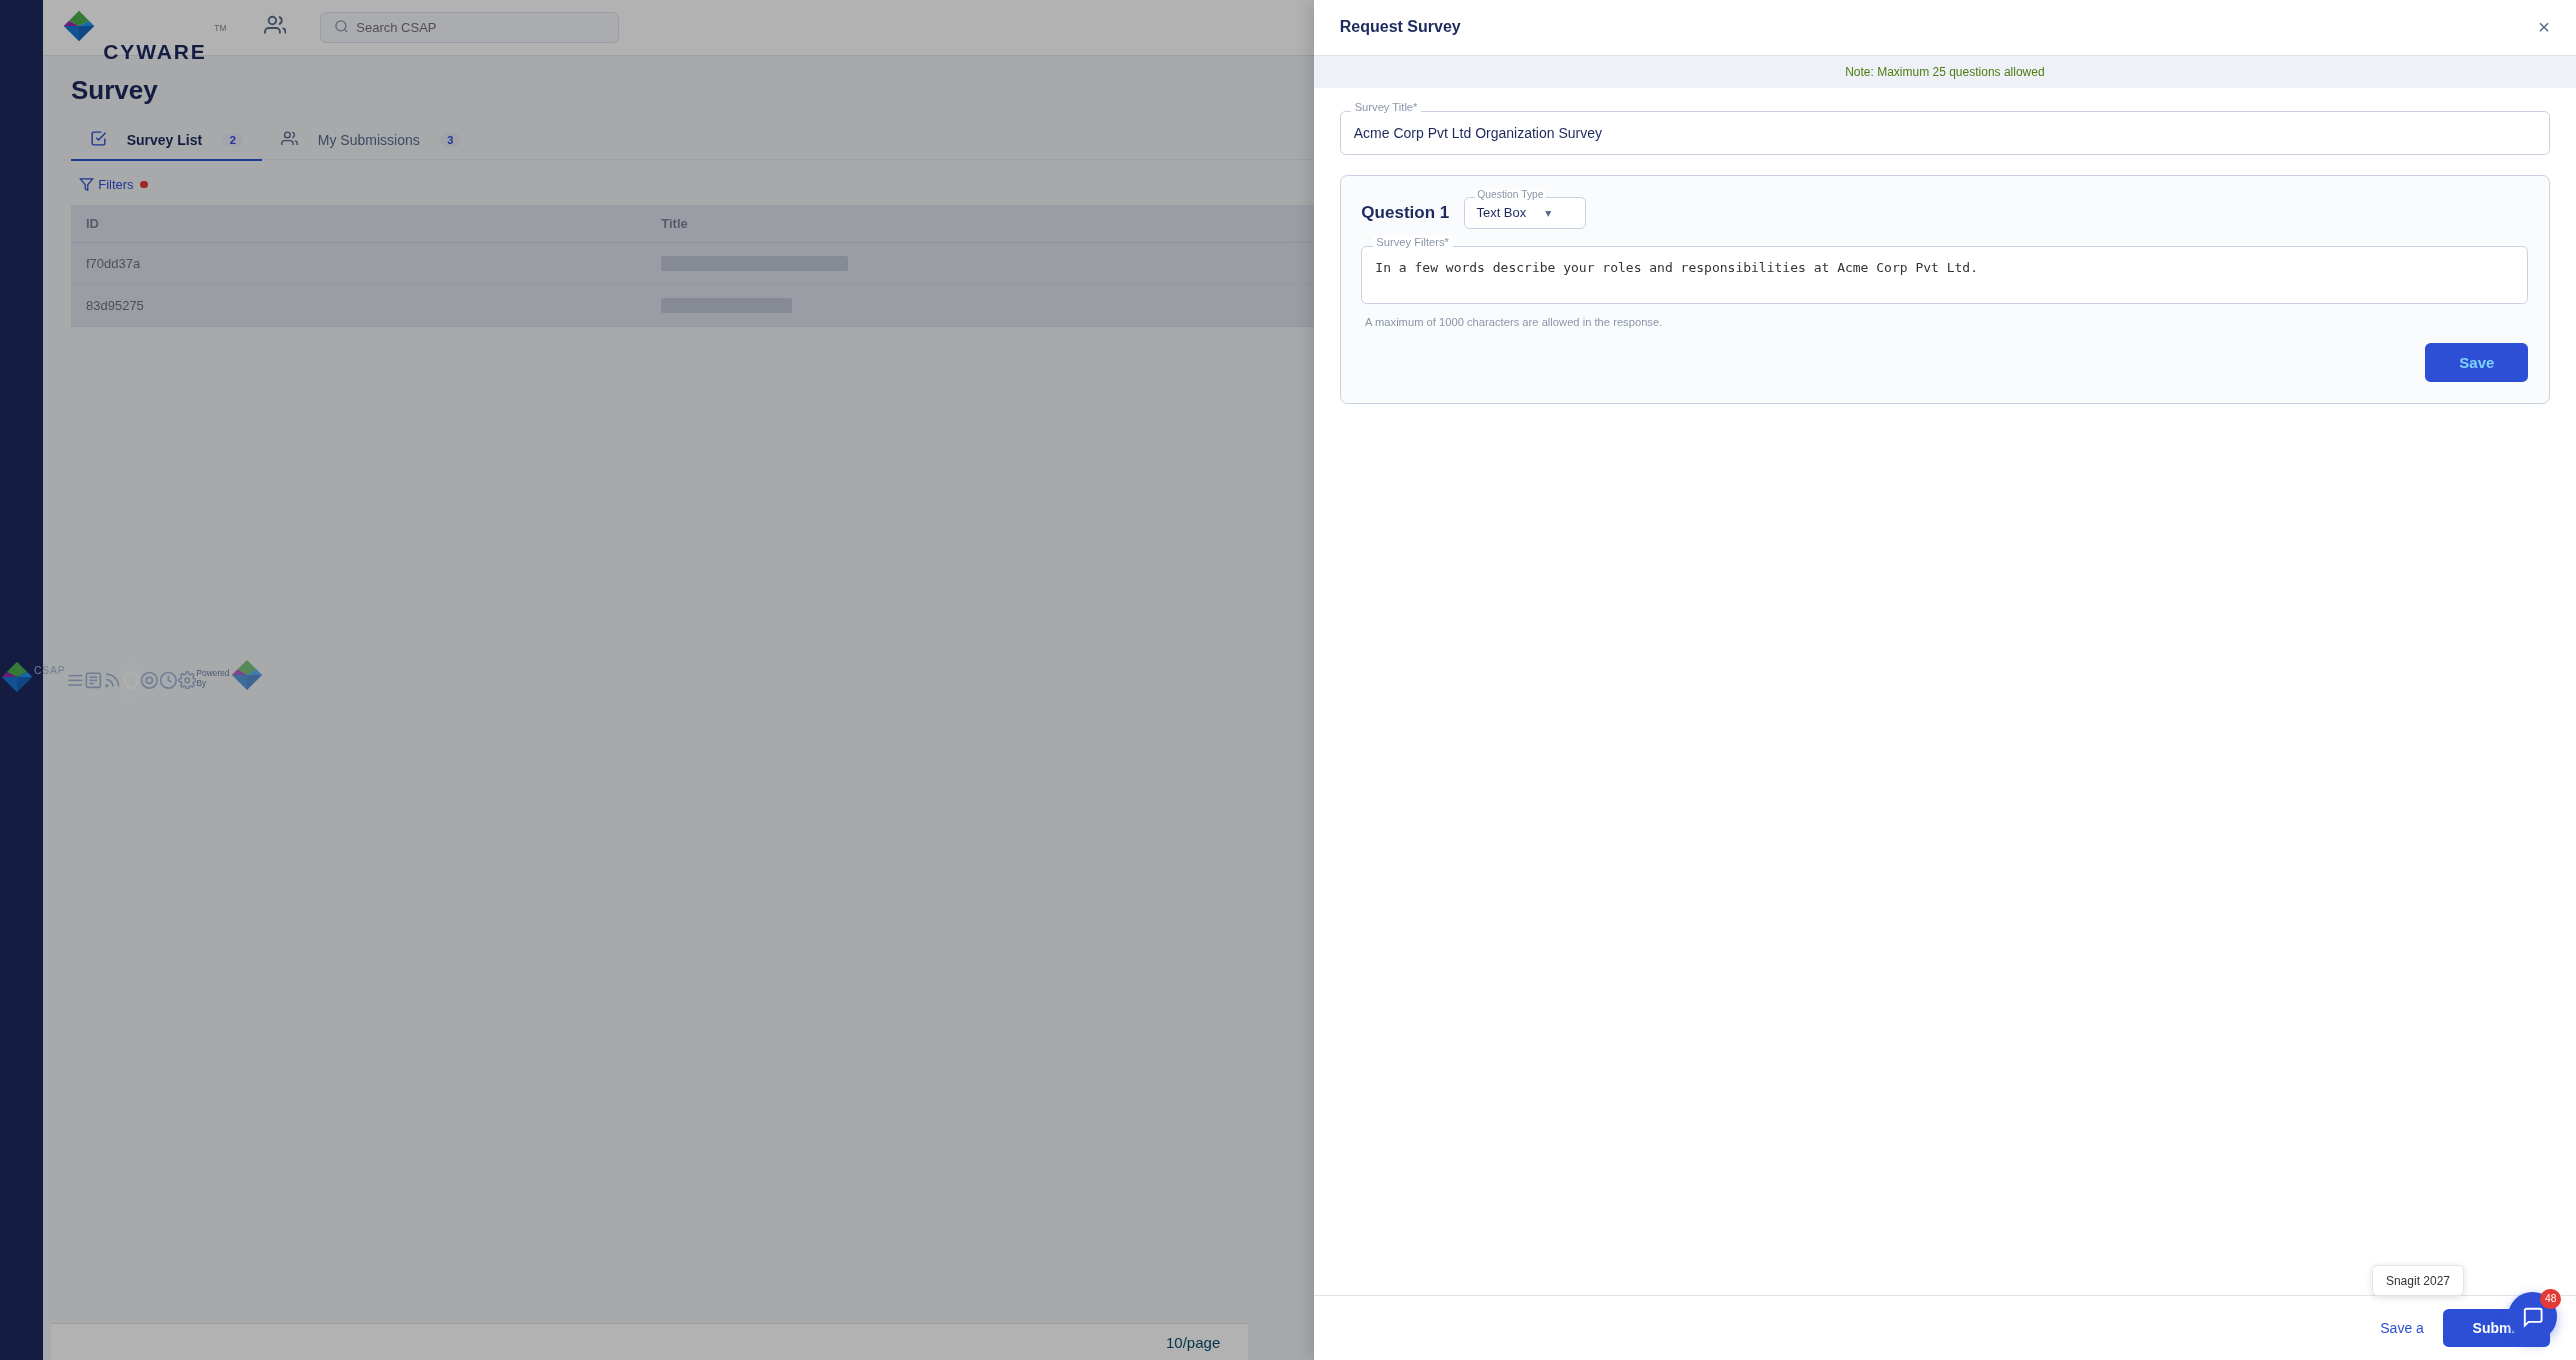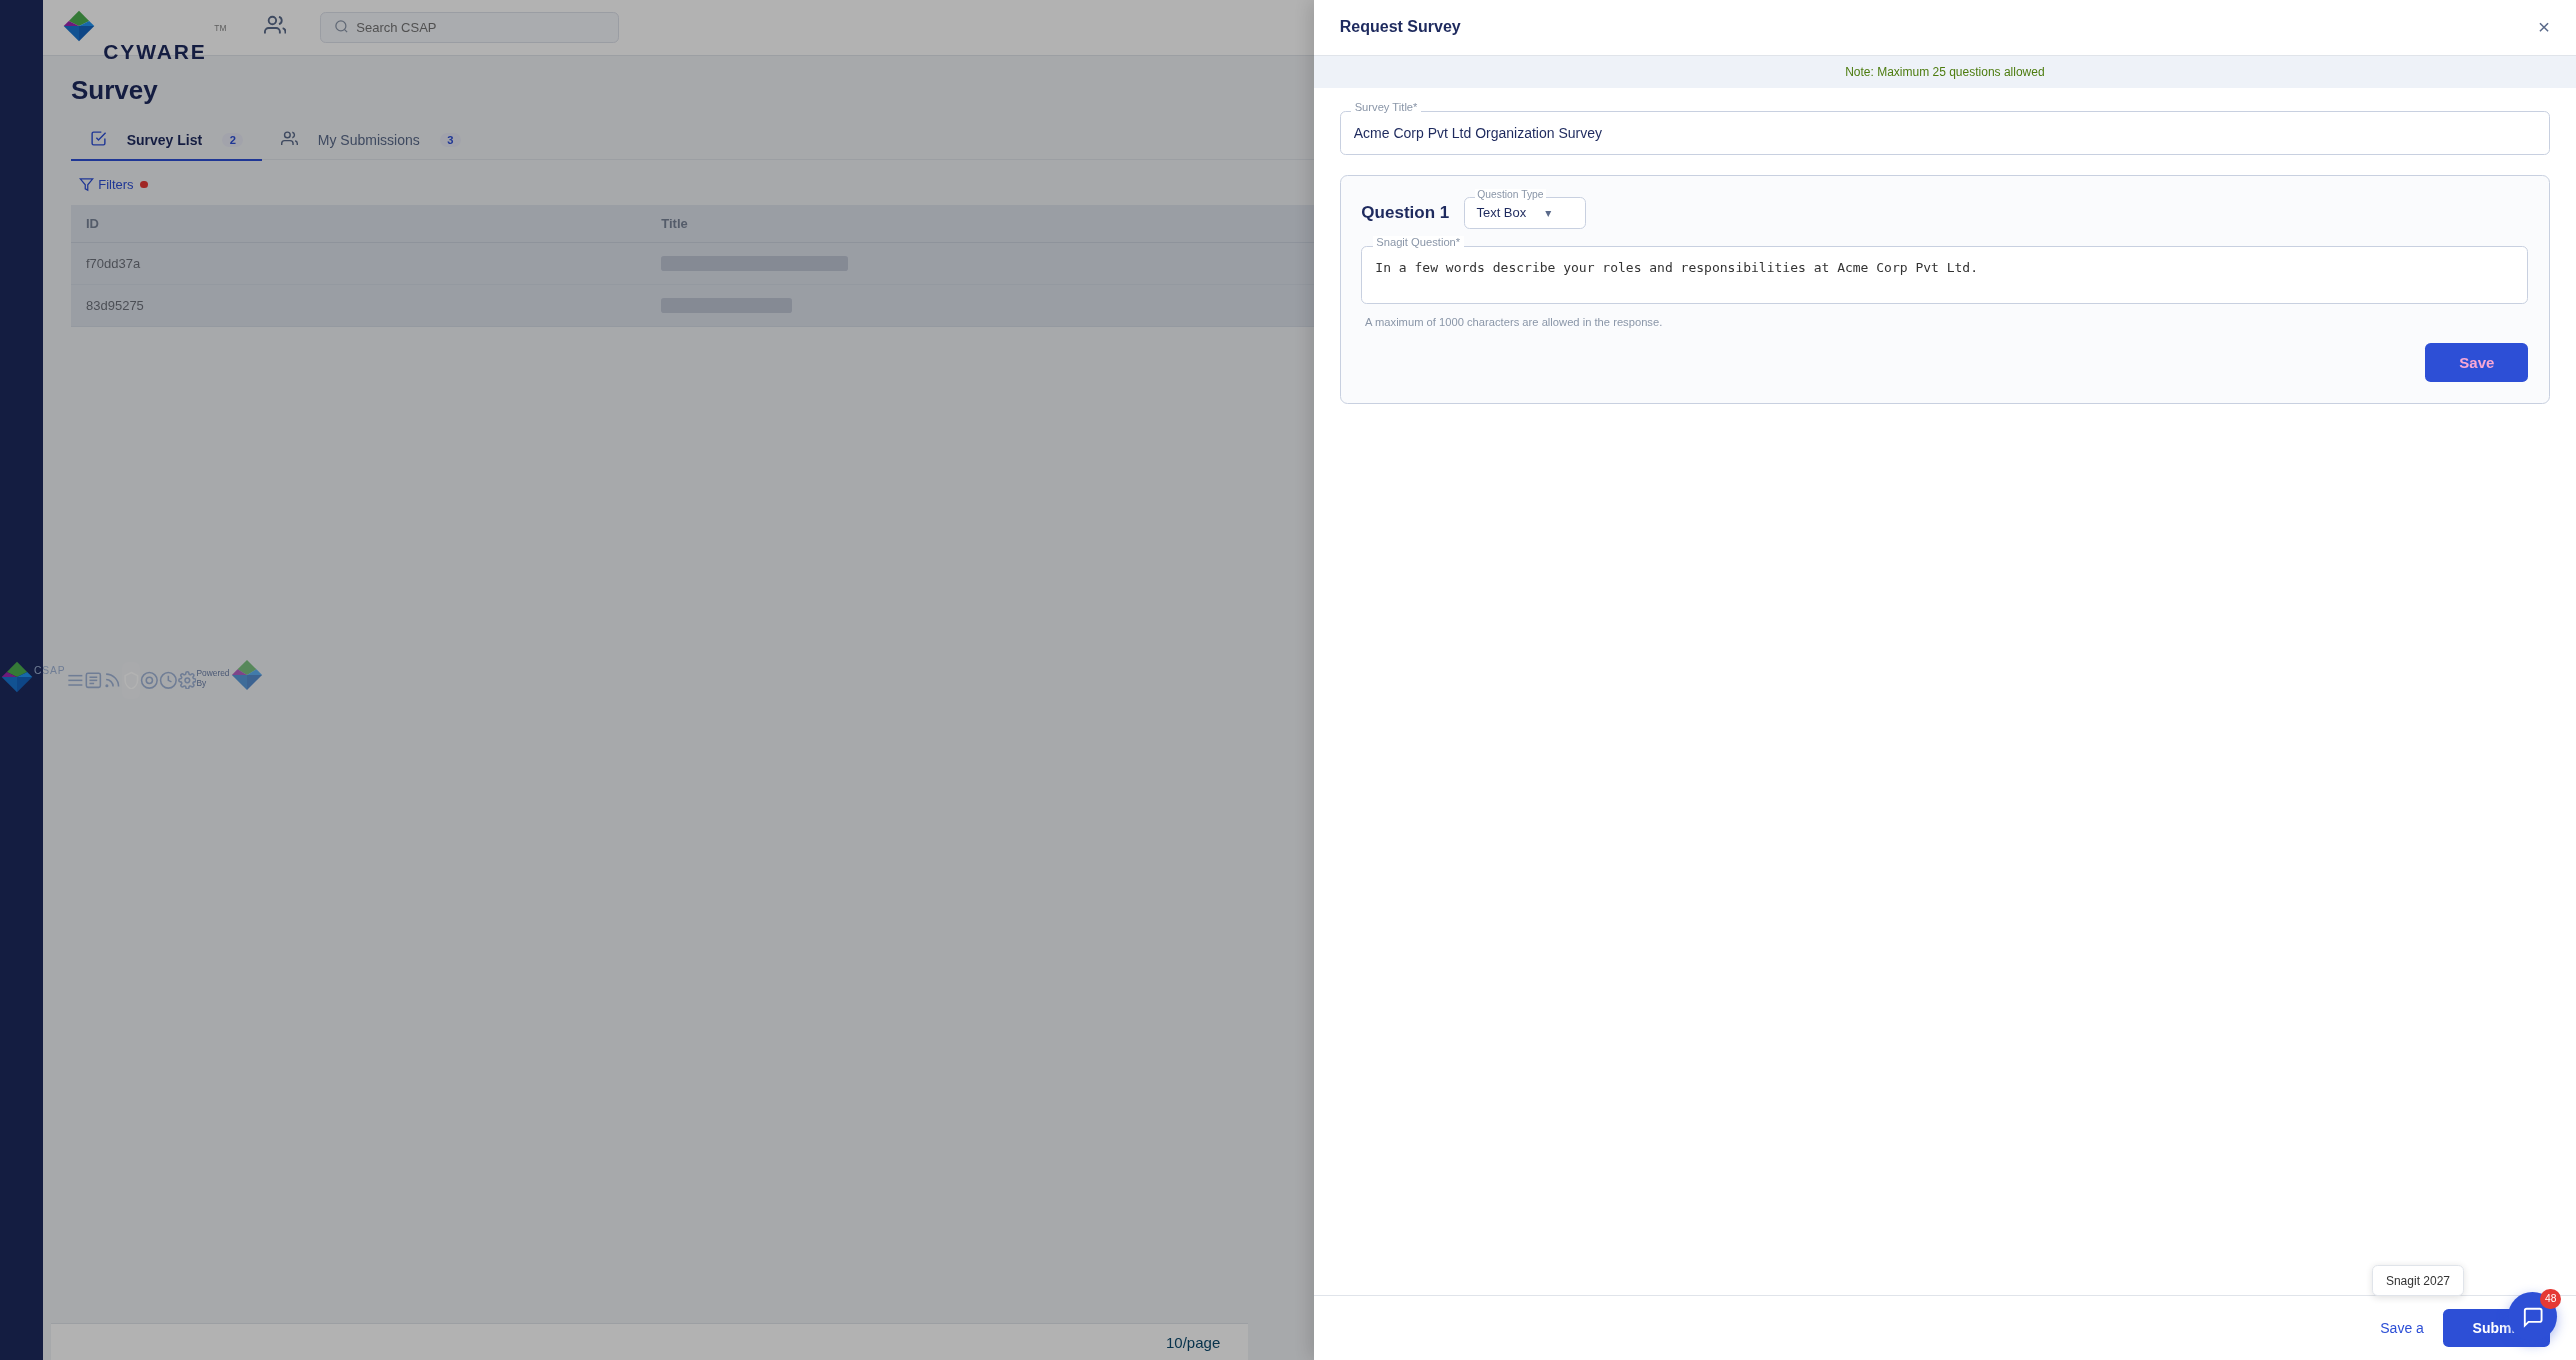--- a/index.html
+++ b/index.html
@@ -392,21 +392,21 @@
       margin-top: 5.6px;
       padding-left: 3.7px;
     }
     .save-row {
       display: flex;
       justify-content: flex-end;
       margin-top: 15px;
     }
     .save-btn {
       background: #2d4fd6;
-      color: #f9a8d4;
+      color: #7dd3fc;
       border: none;
       border-radius: 5.6px;
       padding: 11.2px 34px;
       font-size: 15px;
       font-weight: 600;
       cursor: pointer;
     }
 
     
     .modal-footer {
@@ -695,21 +695,21 @@
         <div class="question-header">
           <span class="question-label">Question 1</span>
           <div class="question-type-select">
             <span class="question-type-label-small">Question Type</span>
             <span>Text Box</span>
             <span class="chevron-down">▾</span>
           </div>
         </div>
 
         <div class="survey-question-field">
-          <span class="field-label">Snagit Question*</span>
+          <span class="field-label">Survey Filters*</span>
           <textarea class="survey-question-input" rows="2" style="">In a few words describe your roles and responsibilities at Acme Corp Pvt Ltd.</textarea>
         </div>
         <p class="char-limit-note">A maximum of 1000 characters are allowed in the response.</p>
 
         <div class="save-row">
           <button class="save-btn">Save</button>
         </div>
       </div>
     </div>
 

